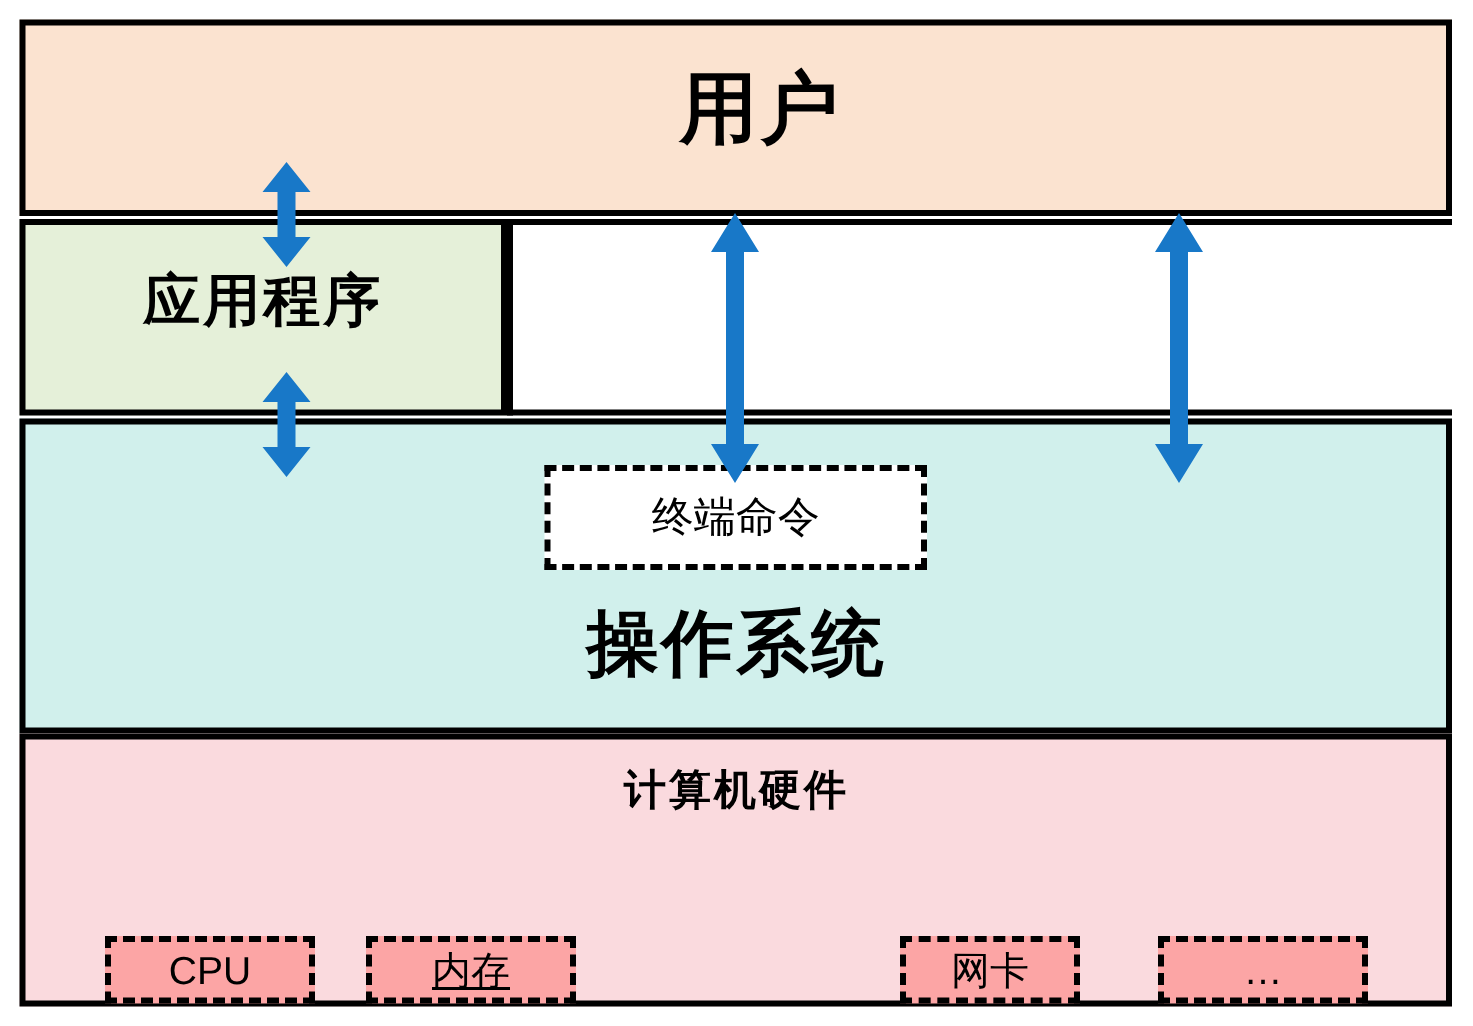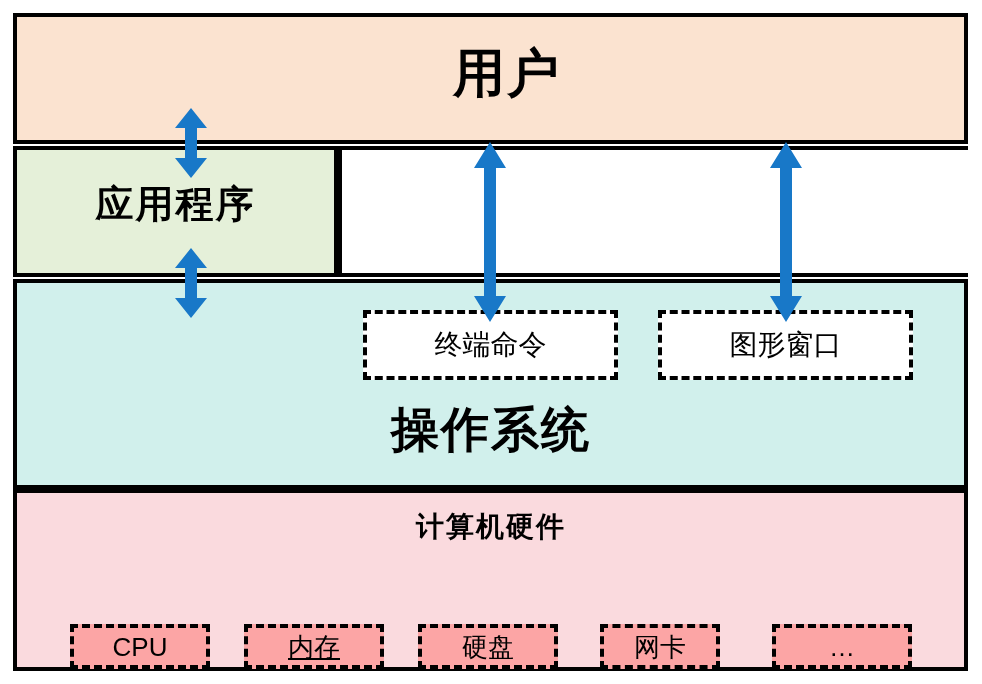--- a/index.html
+++ b/index.html
@@ -63,20 +63,21 @@
   }
   #title-user{
     top:47px;
     font-size:52px;
     padding-left:32px;
   }
   #title-apps{
     top:185px;
     left:13px; width:325px; right:auto;
     font-size:38px;
+    font-family:Liberation Mono, monospace;
   }
   #title-os{
     top:406px;
     font-size:48px;
   }
   #title-hardware{
     top:513px;
     font-size:28px;
   }
 
@@ -137,28 +138,26 @@
 
   <div class="band" id="band-apps"></div>
   <div class="band-title" id="title-apps">应用程序</div>
 
   <div class="band" id="band-white"></div>
 
   <div class="band" id="band-os"></div>
   <div class="band-title" id="title-os">操作系统</div>
 
   <div class="dashed-box os-iface" id="iface-1">终端命令</div>
-  <div class="dashed-box os-iface" id="iface-2">图形窗口</div>
 
   <div class="band" id="band-hardware"></div>
   <div class="band-title" id="title-hardware">计算机硬件</div>
 
   <div class="dashed-box hw-comp" id="comp-0">CPU</div>
   <div class="dashed-box hw-comp" id="comp-1">内存</div>
-  <div class="dashed-box hw-comp" id="comp-2">硬盘</div>
   <div class="dashed-box hw-comp" id="comp-3">网卡</div>
   <div class="dashed-box hw-comp" id="comp-4">…</div>
 
   <div class="arrow" id="arrow-user-app">
     <svg viewBox="0 0 34 70" preserveAspectRatio="none" aria-hidden="true">
       <polygon points="17,0 33,20 23,20 23,50 33,50 17,70 1,50 11,50 11,20 1,20" fill="#1878c8"></polygon>
     </svg>
   </div>
 
   <div class="arrow" id="arrow-app-os">

